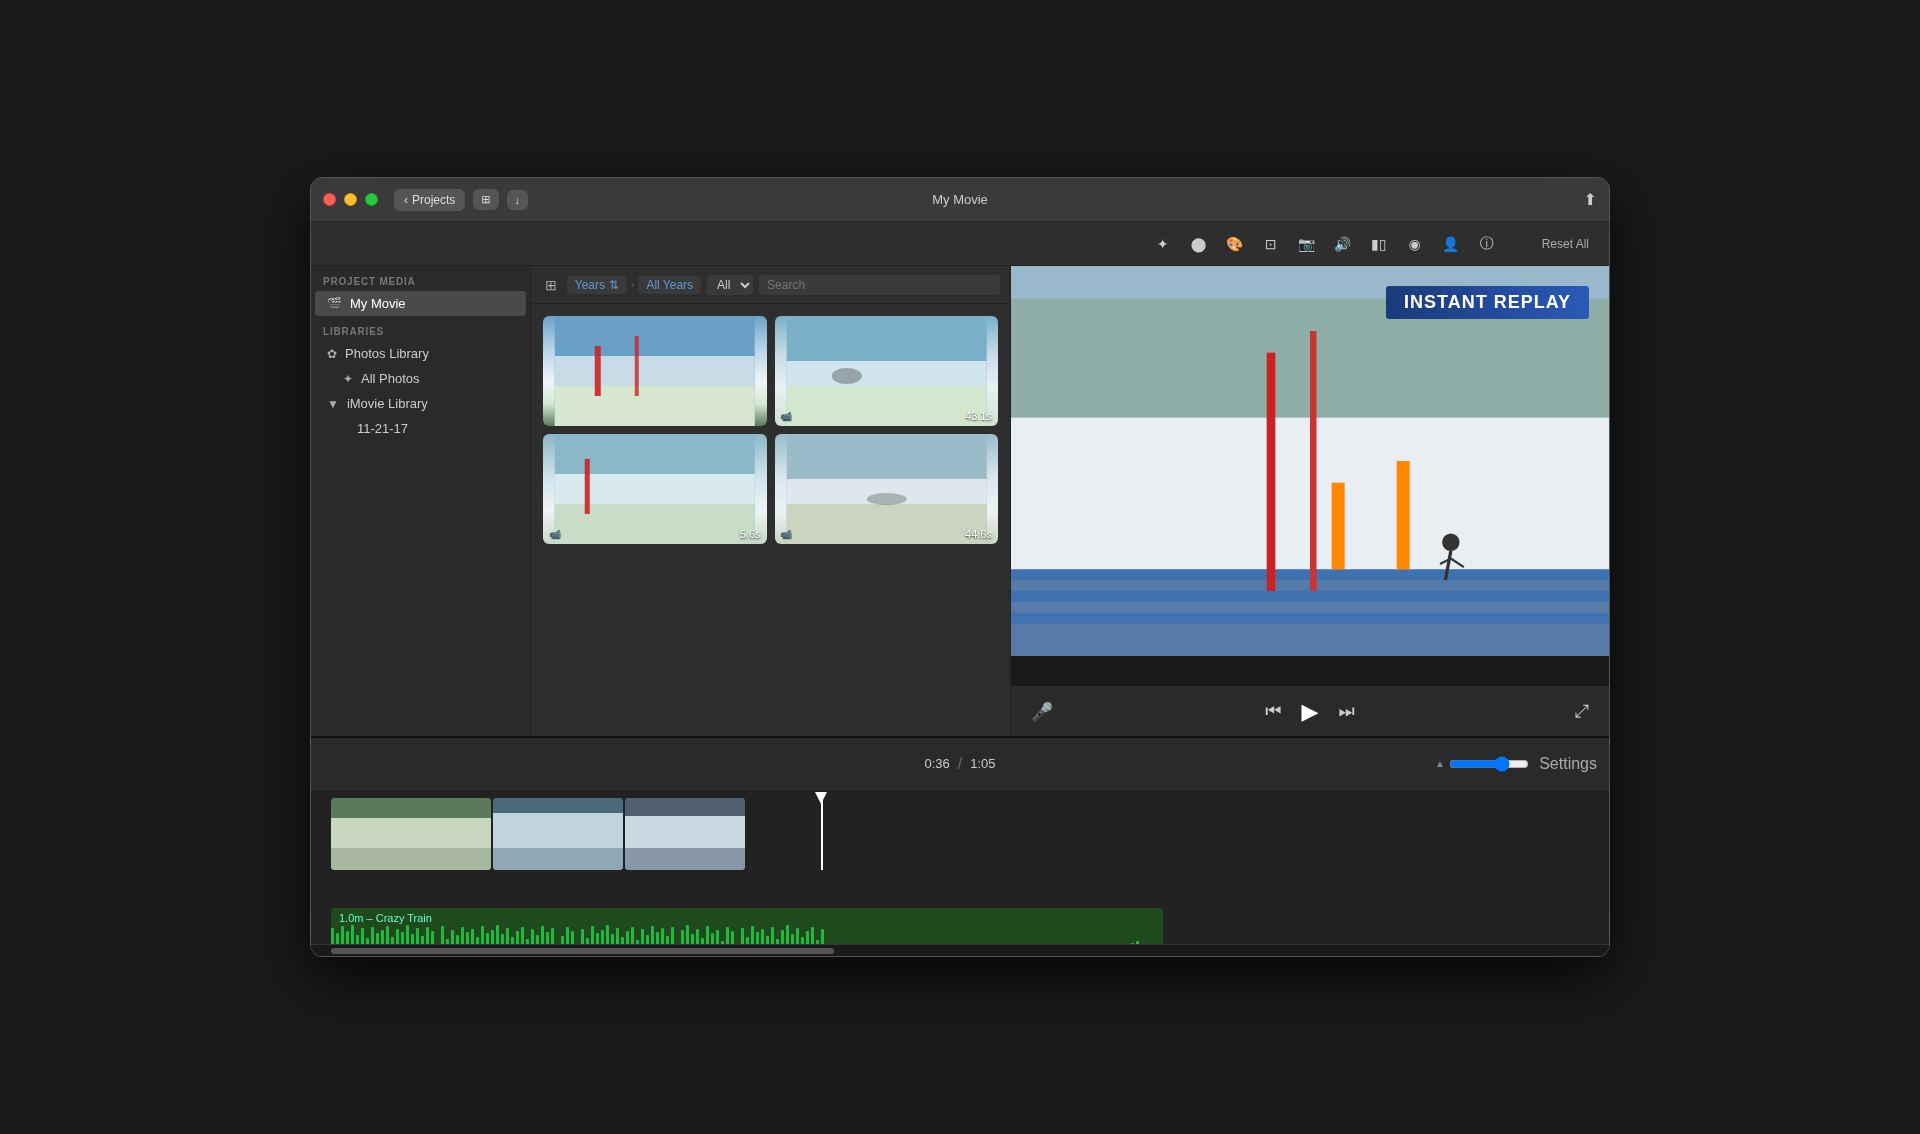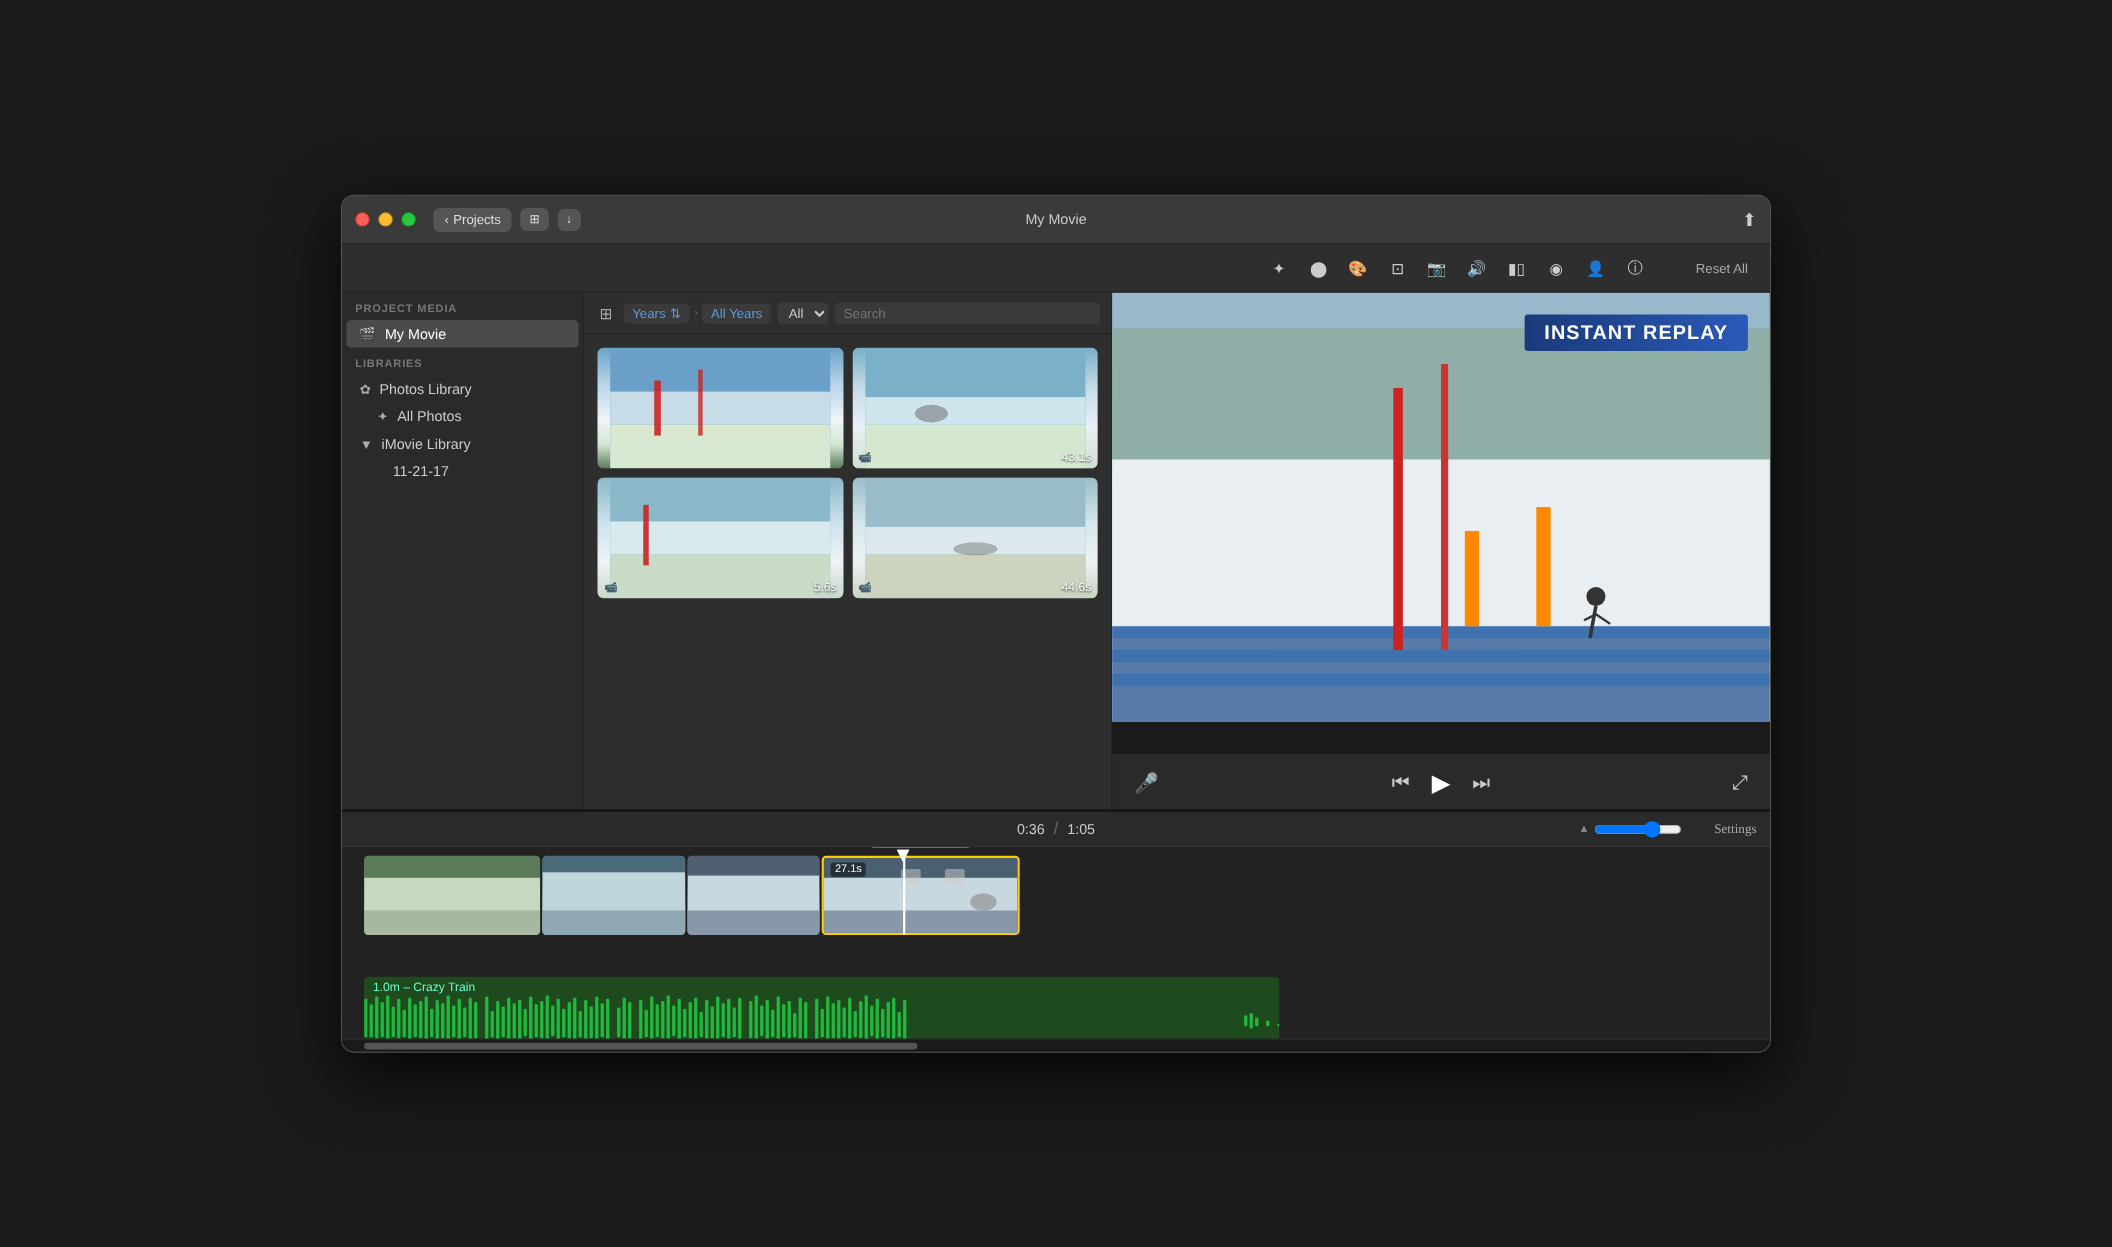--- a/index.html
+++ b/index.html
@@ -366,44 +366,43 @@
     
     .timeline {
       height: 220px;
       background: #222;
       border-top: 2px solid #111;
       flex-shrink: 0;
       display: flex;
       flex-direction: column;
     }
     .timeline-header {
-      height: 32px;
+      height: 52px;
       display: flex;
       align-items: center;
       justify-content: center;
       background: #2a2a2a;
       border-bottom: 1px solid #333;
       position: relative;
       gap: 8px;
     }
     .time-display {
       color: #ccc;
       font-size: 13px;
       font-variant-numeric: tabular-nums;
     }
     .time-sep { color: #666; }
     .settings-btn {
       position: absolute;
       right: 12px;
       background: none;
       border: none;
       color: #aaa;
-      font-size: 12px;
-      cursor: pointer;
-      font-family: Liberation Serif, serif;
+      font-size: 16px;
+      cursor: pointer;
     }
     .volume-slider-area {
       position: absolute;
       right: 80px;
       display: flex;
       align-items: center;
       gap: 4px;
     }
     .timeline-content {
       flex: 1;
@@ -735,34 +734,20 @@
             </svg>
           </div>
           <div class="video-clip video-clip-2" style="width:120px;margin-right:2px;">
             <svg width="100%" height="72">
               <rect width="120" height="72" fill="#506070"></rect>
               <rect y="18" width="120" height="32" fill="#c8d8e0"></rect>
               <rect y="50" width="120" height="22" fill="#8898a8"></rect>
             </svg>
           </div>
 
-          <div style="position:relative;">
-            <div class="clip-tag">7.6s – INSTANT...</div>
-            <div class="video-clip video-clip-selected" style="width:180px;">
-              <div class="clip-label">27.1s</div>
-              <svg width="100%" height="72">
-                <rect width="180" height="72" fill="#4a6070"></rect>
-                <rect y="18" width="180" height="30" fill="#c8d8e0"></rect>
-                <rect y="48" width="180" height="24" fill="#8898a8"></rect>
-                <rect x="70" y="10" width="18" height="14" fill="#ccc" opacity="0.5" rx="2"></rect>
-                <rect x="110" y="10" width="18" height="14" fill="#ccc" opacity="0.5" rx="2"></rect>
-                <ellipse cx="145" cy="40" rx="12" ry="8" fill="#888" opacity="0.6"></ellipse>
-              </svg>
-            </div>
-          </div>
 
           <div class="playhead" style="left:490px;">
             <div class="playhead-marker"></div>
           </div>
         </div>
 
         <div style="position:relative;">
           <div class="audio-track" style="width:832px;margin-top:34px;">
             <span class="audio-label">1.0m – Crazy Train</span>
             <svg class="audio-waveform" viewBox="0 0 940 45" preserveAspectRatio="none">

